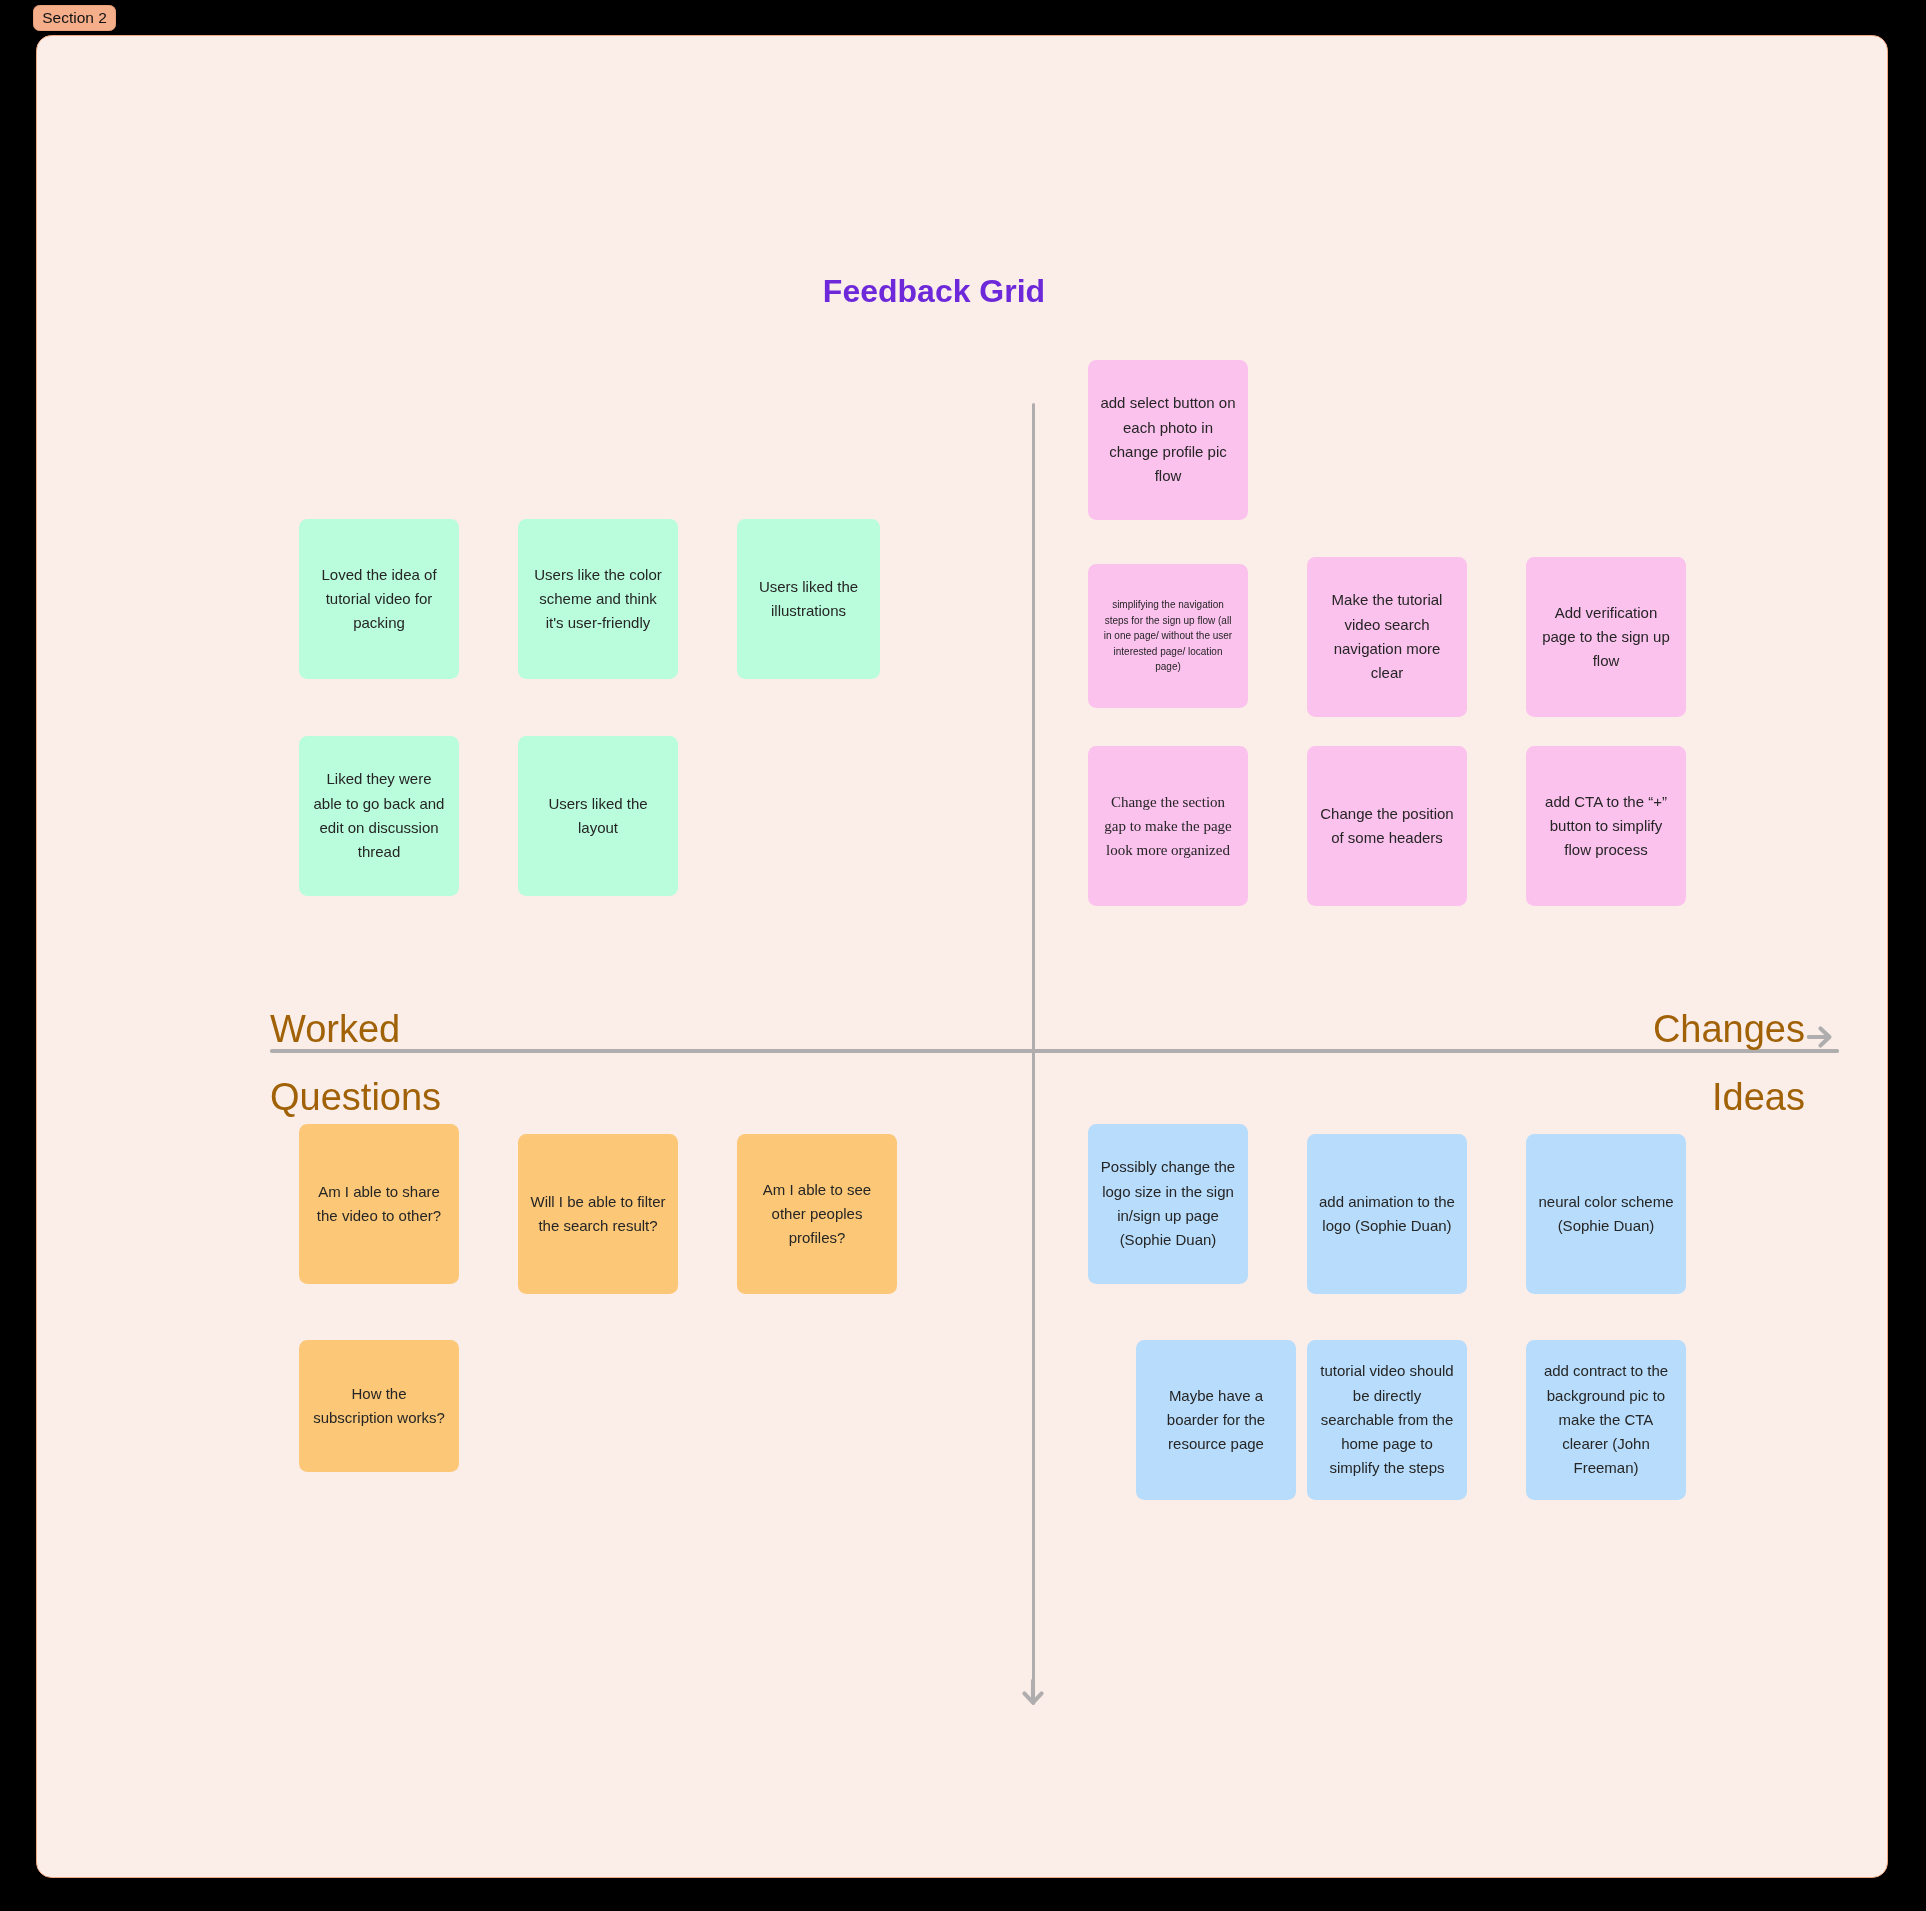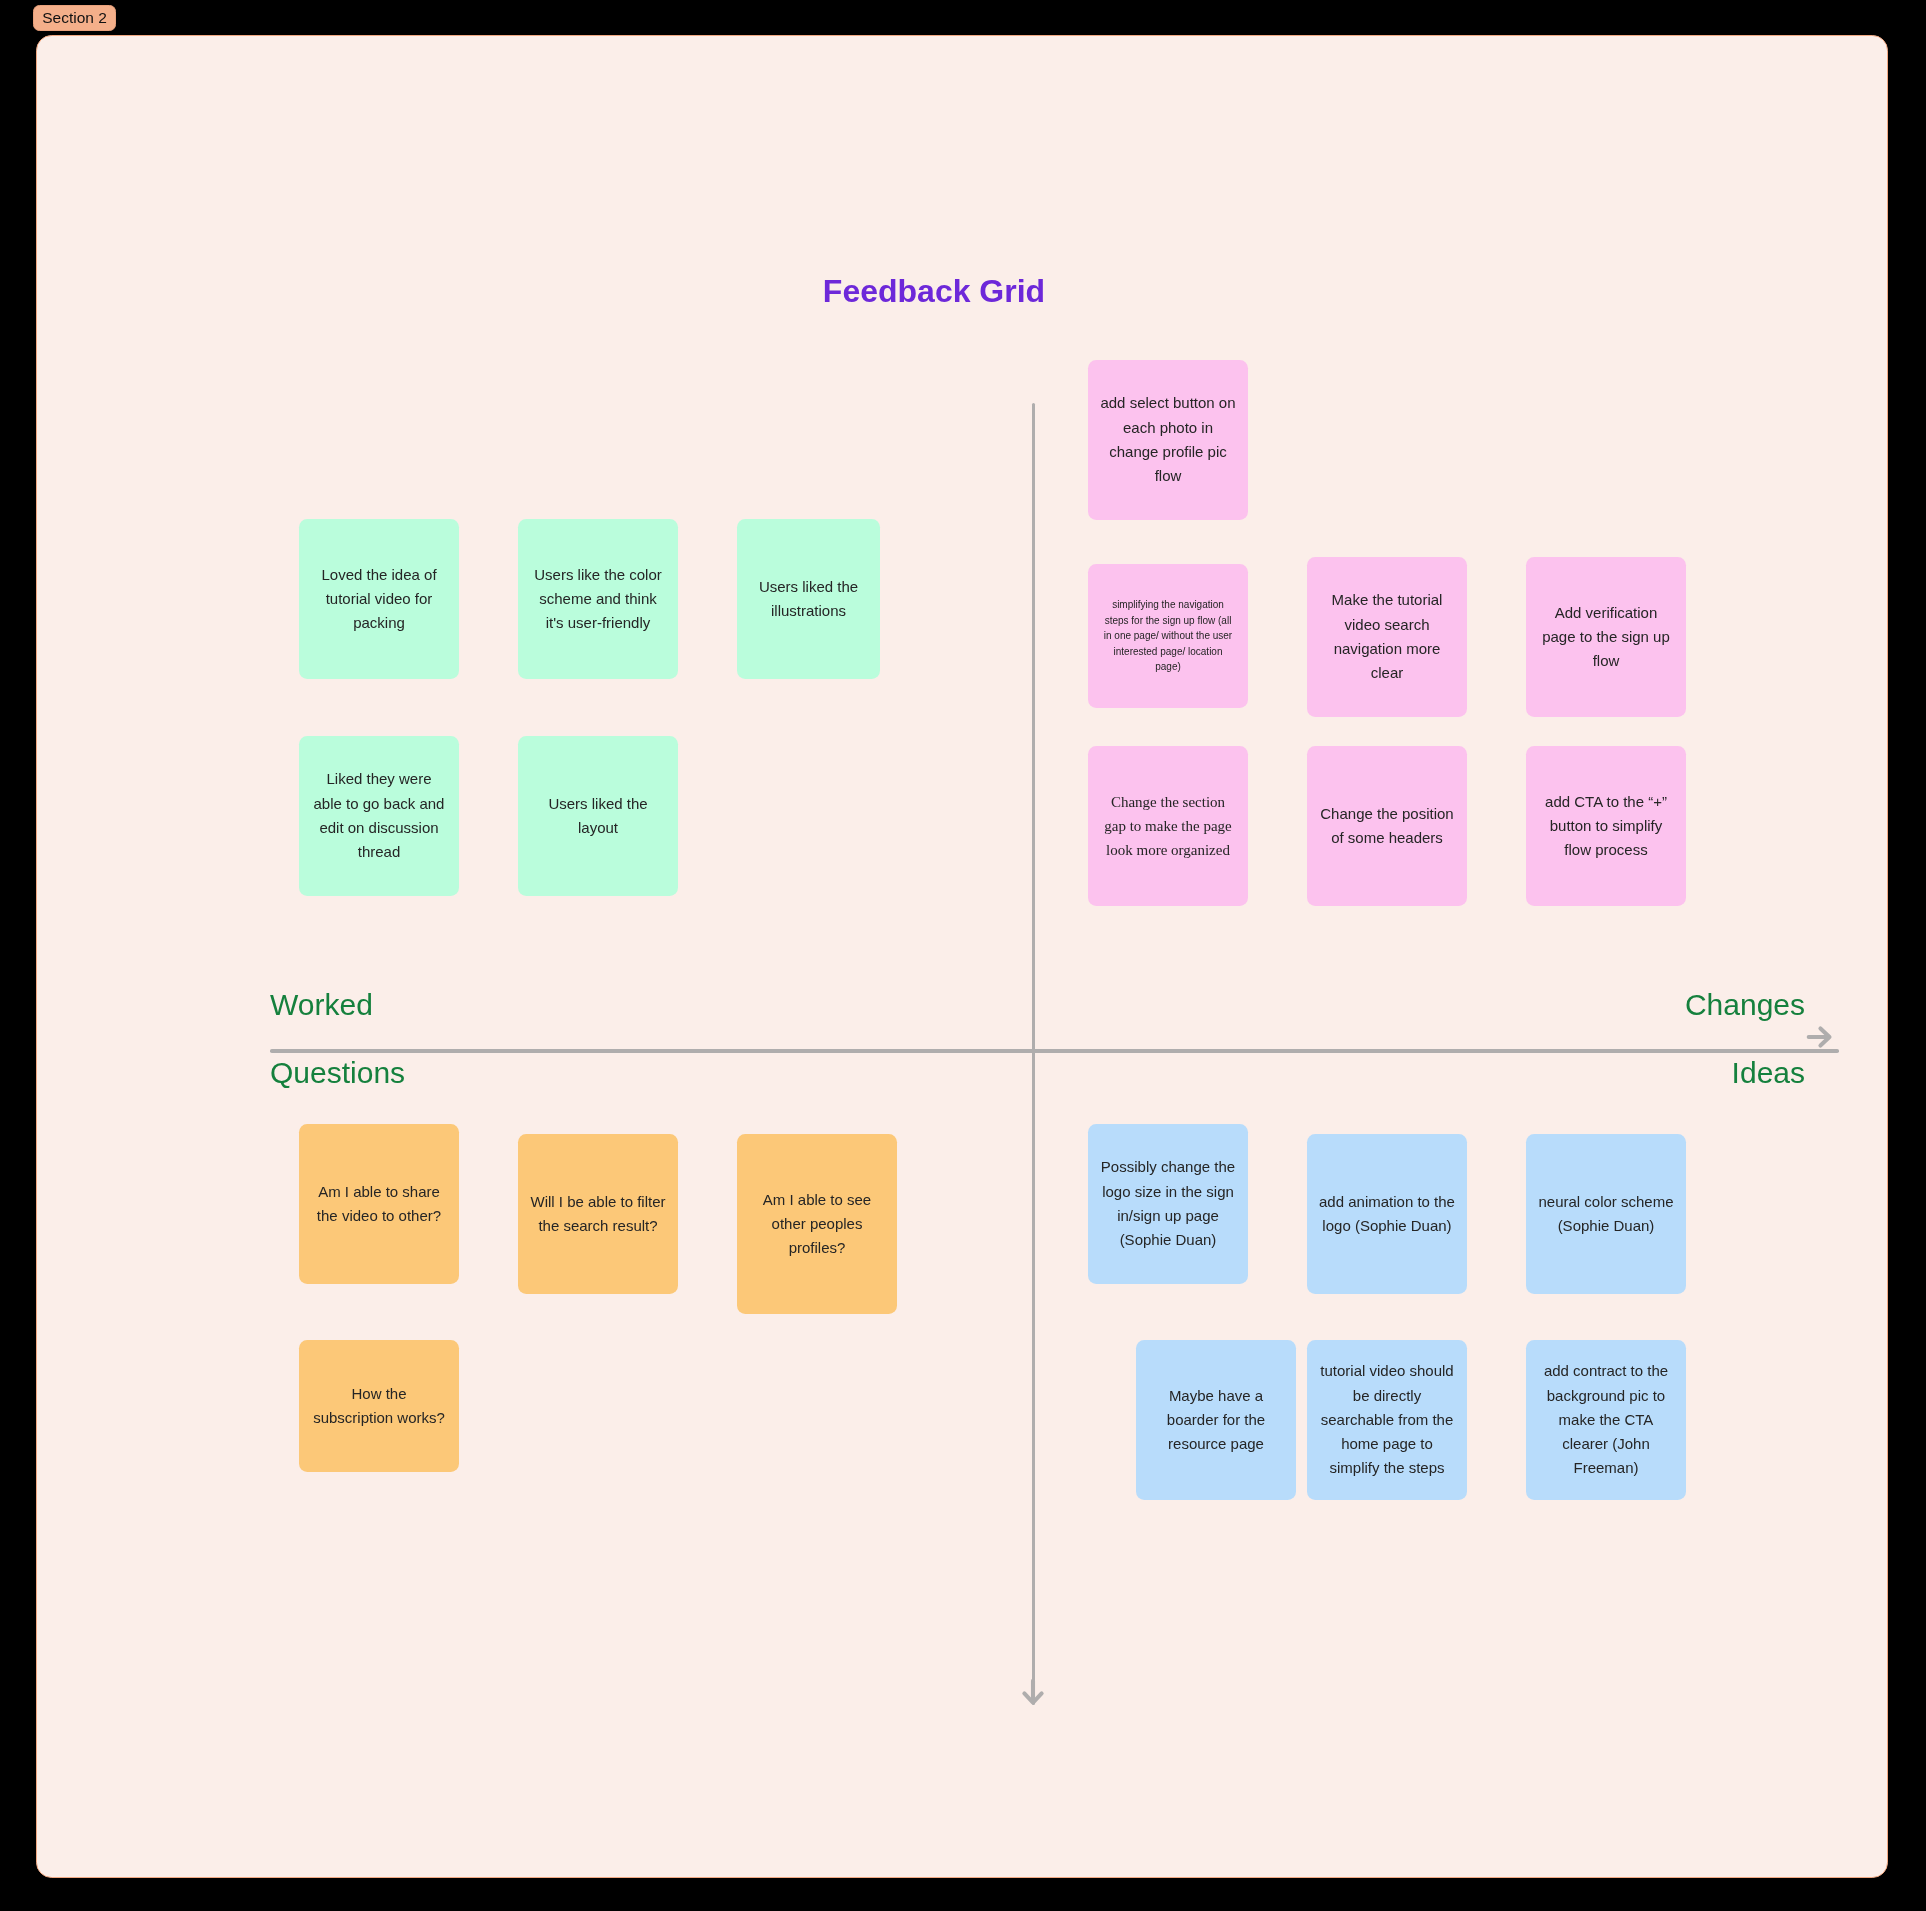--- a/index.html
+++ b/index.html
@@ -87,23 +87,24 @@
     position: absolute;
     left: 981px;
     top: 1642px;
     width: 30px;
     height: 30px;
   }
 
   
   .quad-label {
     position: absolute;
-    font-size: 30px;
-    color: #15803d;
+    font-size: 38px;
+    color: #a16207;
     white-space: nowrap;
+    margin-top: 20px;
   }
   #label-worked    { left: 233px;  top: 952px; }
   #label-questions { left: 233px;  top: 1020px; }
   #label-changes   { right: 82px; top: 952px; text-align: right; }
   #label-ideas     { right: 82px; top: 1020px; text-align: right; }
 
   
   .note {
     position: absolute;
     border-radius: 8.2px;
@@ -160,21 +161,21 @@
   <div class="note pink" style="left:1051px; top:324px; width:160px; height:160px;">add select button on each photo in change profile pic flow</div>
   <div class="note pink" style="left:1051px; top:528px; width:160px; height:144px; font-size:10px; line-height:1.55;">simplifying the navigation steps for the sign up flow (all in one page/ without the user interested page/ location page)</div>
   <div class="note pink" style="left:1270px; top:521px; width:160px; height:160px;">Make the tutorial video search navigation more clear</div>
   <div class="note pink" style="left:1489px; top:521px; width:160px; height:160px;">Add verification page to the sign up flow</div>
   <div class="note pink" style="left:1051px; top:710px; width:160px; height:160px;font-family:Liberation Serif, serif;">Change the section gap to make the page look more organized</div>
   <div class="note pink" style="left:1270px; top:710px; width:160px; height:160px;">Change the position of some headers</div>
   <div class="note orange" style="left:262px; top:1088px; width:160px; height:160px;">Am I able to share the video to other?</div>
 
   <div class="note pink" style="left:1489px; top:710px; width:160px; height:160px;">add CTA to the “+” button to simplify flow process</div>
   <div class="note orange" style="left:481px; top:1098px; width:160px; height:160px;">Will I be able to filter the search result?</div>
-  <div class="note orange" style="left:700px; top:1098px; width:160px; height:180px;">Am I able to see other peoples profiles?</div>
+  <div class="note orange" style="left:700px; top:1098px; width:160px; height:160px;">Am I able to see other peoples profiles?</div>
   <div class="note orange" style="left:262px; top:1304px; width:160px; height:132px;">How the subscription works?</div>
 
   <div class="note blue" style="left:1051px; top:1088px; width:160px; height:160px;">Possibly change the logo size in the sign in/sign up page (Sophie Duan)</div>
   <div class="note blue" style="left:1270px; top:1098px; width:160px; height:160px;">add animation to the logo (Sophie Duan)</div>
   <div class="note blue" style="left:1489px; top:1098px; width:160px; height:160px;">neural color scheme (Sophie Duan)</div>
   <div class="note blue" style="left:1051px; top:1304px; width:160px; height:160px;margin-left:48px;">Maybe have a boarder for the resource page</div>
   <div class="note blue" style="left:1270px; top:1304px; width:160px; height:160px;">tutorial video should be directly searchable from the home page to simplify the steps</div>
   <div class="note blue" style="left:1489px; top:1304px; width:160px; height:160px;">add contract to the background pic to make the CTA clearer (John Freeman)</div>
 
 </div>

